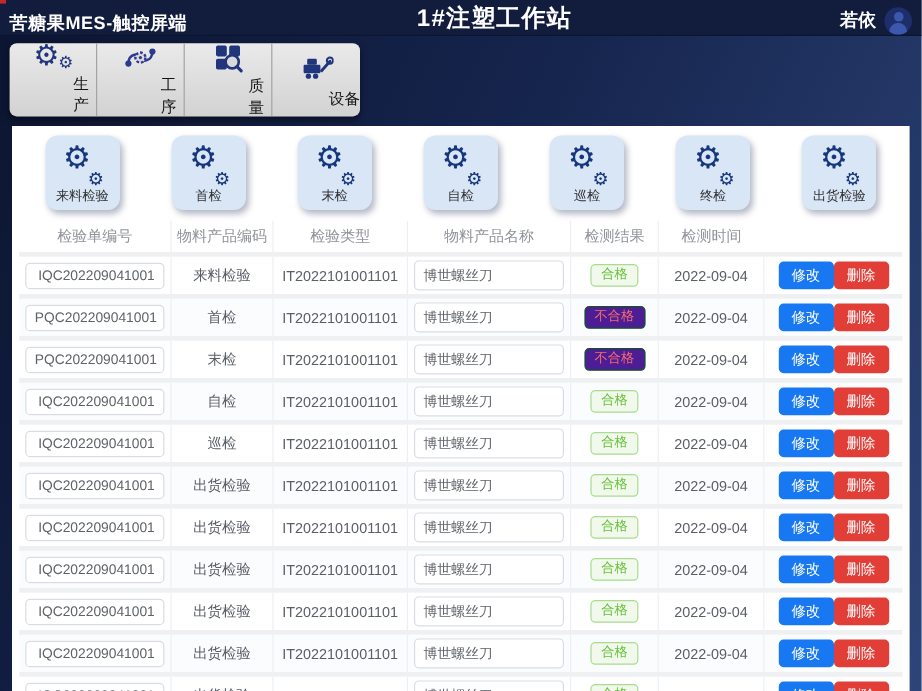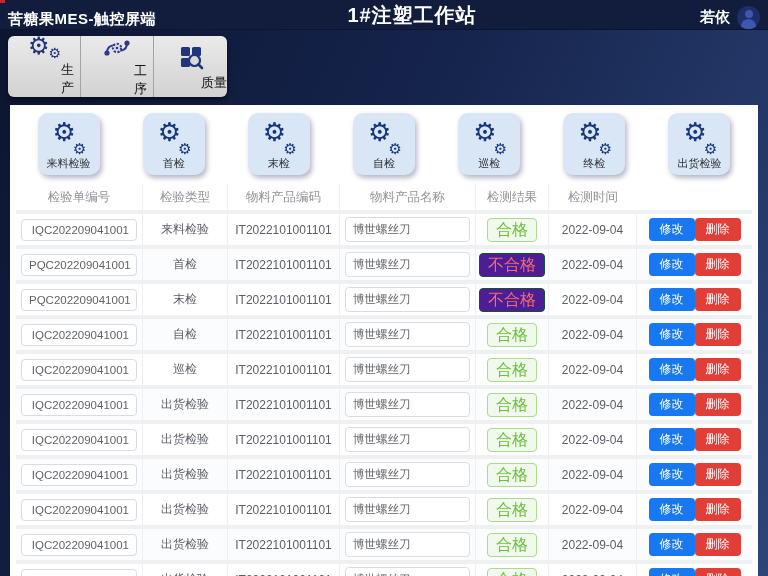--- a/index.html
+++ b/index.html
@@ -91,21 +91,21 @@
   .cell:last-child { border-right:none; }
   .cell.c0 { justify-content:flex-start; padding:0 5px;text-align:right; }
   .cell.c3 { justify-content:flex-start; padding:0 5px; }
   .cellbox {
     display:block; width:100%; background:#fff;
     border:1px solid #d9dde3; border-radius:4px;
     padding:4px 7px; font-size:11.5px; color:#5f6368;
     white-space:nowrap; overflow:hidden; cursor:text;
   }
   .badge {
-    font-size:16px; padding:3px 8px; border-radius:4px; line-height:1;
+    font-size:11px; padding:3px 8px; border-radius:4px; line-height:1;
   }
   .badge.pass { color:#67c23a; background:#f0f9eb; border:1px solid #a9dc8e; }
   .badge.fail { color:#f56c6c; background:#4c1d95; border:1px solid #14532d; }
   .actions { gap:0; }
   .btn {
     border:none; border-radius:4px; color:#fff; font-size:12px;
     padding:4px 11px; cursor:pointer; line-height:1.25;
   }
   .btn.edit { background:#1778f2; }
   .btn.del  { background:#e23e38; }
@@ -152,20 +152,33 @@
       <svg width="26" height="26" viewBox="0 0 26 26">
         <rect x="3" y="3" width="9" height="9" rx="1.5" fill="#20357c"></rect>
         <rect x="14" y="3" width="9" height="9" rx="1.5" fill="#20357c"></rect>
         <rect x="3" y="14" width="9" height="9" rx="1.5" fill="#20357c"></rect>
         <circle cx="16.5" cy="16.5" r="5.5" fill="#d9d9d9" stroke="#20357c" stroke-width="2.2"></circle>
         <line x1="20.5" y1="20.5" x2="24" y2="24" stroke="#20357c" stroke-width="2.6" stroke-linecap="round"></line>
       </svg>
     </span>
     <span class="tlabel">质量</span>
   </button>
+  <button class="tbtn">
+    <span class="ticon">
+      <svg width="28" height="24" viewBox="0 0 28 24">
+        <rect x="3" y="9" width="14" height="7" rx="1" fill="#20357c"></rect>
+        <rect x="6" y="4" width="8" height="5" rx="1" fill="#20357c"></rect>
+        <circle cx="7" cy="18.5" r="2.2" fill="#20357c"></circle>
+        <circle cx="13" cy="18.5" r="2.2" fill="#20357c"></circle>
+        <path d="M18 14 L25 6" stroke="#20357c" stroke-width="2.4" stroke-linecap="round"></path>
+        <circle cx="25" cy="5.5" r="2.6" fill="none" stroke="#20357c" stroke-width="1.8"></circle>
+      </svg>
+    </span>
+    <span class="tlabel">设备</span>
+  </button>
 </nav>
 
 <main class="panel">
 
   <div class="qrow">
     <button class="qbtn">
       <span class="qicon">
           <span class="g1">⚙</span>
           <span class="g2">⚙</span>
         </span>
@@ -211,22 +224,22 @@
           <span class="g1">⚙</span>
           <span class="g2">⚙</span>
         </span>
       <span class="qlabel">出货检验</span>
     </button>
   </div>
 
   <div class="table">
     <div class="t-head">
       <div class="th">检验单编号</div>
+      <div class="th">物料产品编码</div>
       <div class="th">检验类型</div>
-      <div class="th">物料产品编码</div>
       <div class="th">物料产品名称</div>
       <div class="th">检测结果</div>
       <div class="th">检测时间</div>
     </div>
     <div class="t-body" id="tbody">
   <div class="t-row">
     <div class="cell c0">
       <span class="cellbox">IQC202209041001</span>
     </div>
     <div class="cell">来料检验</div>

